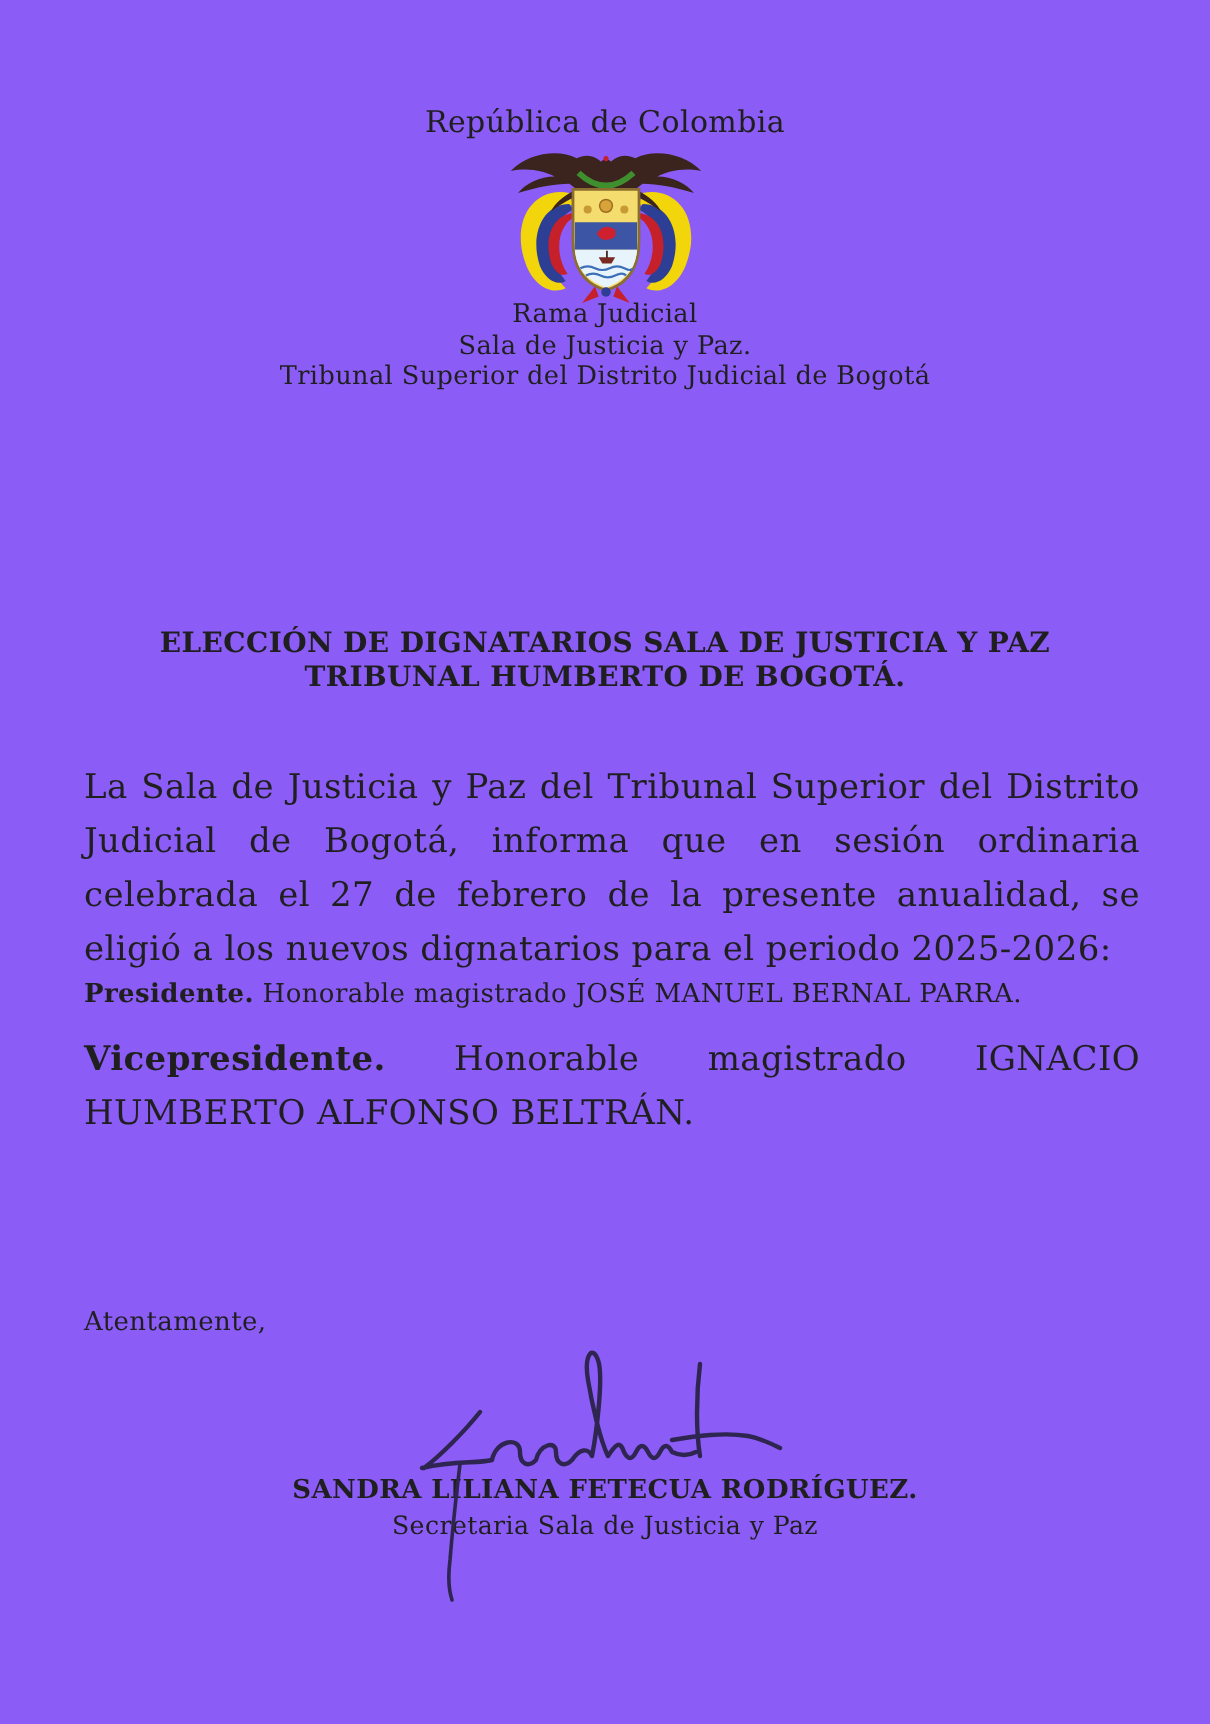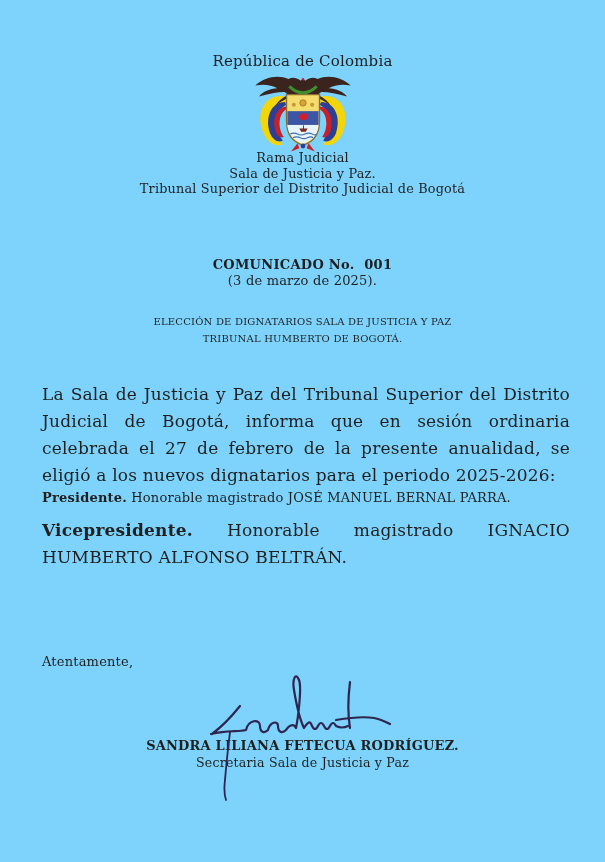--- a/index.html
+++ b/index.html
@@ -1,32 +1,32 @@
 <!DOCTYPE html>
 <html lang="es"><head>
 <meta charset="utf-8">
 <style>
   html,body{margin:0;padding:0;background:#888;}
   .page{
     position:relative;
     width:605px;height:862px;
     margin:0 auto;
-    background:#7dd3fc;
+    background:#8b5cf6;
     font-family:"DejaVu Serif","Liberation Serif",serif;
     color:#1f1f1f;
     overflow:hidden;
   }
   .center-block{position:absolute;left:0;width:100%;text-align:center;}
   .body-block{position:absolute;left:42px;width:528px;}
   .republic{font-size:15px;letter-spacing:.2px;}
   .coa{display:block;margin:3px auto 0;}
   .hdr-lines{font-size:12.8px;line-height:15.5px;margin-top:-3px;letter-spacing:.2px;}
   .com-num{font-weight:bold;font-size:13px;white-space:pre-wrap;letter-spacing:.3px;}
   .com-date{font-size:13px;line-height:17px;letter-spacing:.2px;}
-  .subject{font-weight:normal;font-size:10px;line-height:16.5px;letter-spacing:.2px;}
+  .subject{font-weight:bold;font-size:14px;line-height:16.5px;letter-spacing:.2px;}
   .para{font-size:17px;line-height:27px;text-align:justify;letter-spacing:.2px;}
   .para-left{font-size:13px;line-height:27px;text-align:left;letter-spacing:.2px;}
   .lead{font-weight:bold;}
   .sig-name{font-weight:bold;font-size:13px;line-height:17px;letter-spacing:.2px;}
   .sig-title{font-size:12.6px;line-height:17px;letter-spacing:.2px;}
   .sig-svg{position:absolute;left:198px;top:668px;z-index:3;}
 </style>
 </head>
 <body>
 
@@ -77,24 +77,20 @@
       </g>
     </svg>
 
     <div class="hdr-lines">
       <div>Rama Judicial</div>
       <div>Sala de Justicia y Paz.</div>
       <div>Tribunal Superior del Distrito Judicial de Bogotá</div>
     </div>
   </div>
 
-  <div class="center-block" style="top:257px">
-    <div class="com-num">COMUNICADO No.  001</div>
-    <div class="com-date">(3 de marzo de 2025).</div>
-  </div>
 
   <div class="center-block" style="top:314px">
     <div class="subject">ELECCIÓN DE DIGNATARIOS SALA DE JUSTICIA Y PAZ</div>
     <div class="subject">TRIBUNAL HUMBERTO DE BOGOTÁ.</div>
   </div>
 
   <div class="body-block para" style="top:381px">La Sala de Justicia y Paz del Tribunal Superior del Distrito Judicial de Bogotá, informa que en sesión ordinaria celebrada el 27 de febrero de la presente anualidad, se eligió a los nuevos dignatarios para el periodo 2025-2026:</div>
 
   <div class="body-block para-left" style="top:484px">
     <span class="lead">Presidente.</span><span> Honorable magistrado JOSÉ MANUEL BERNAL PARRA.</span>

